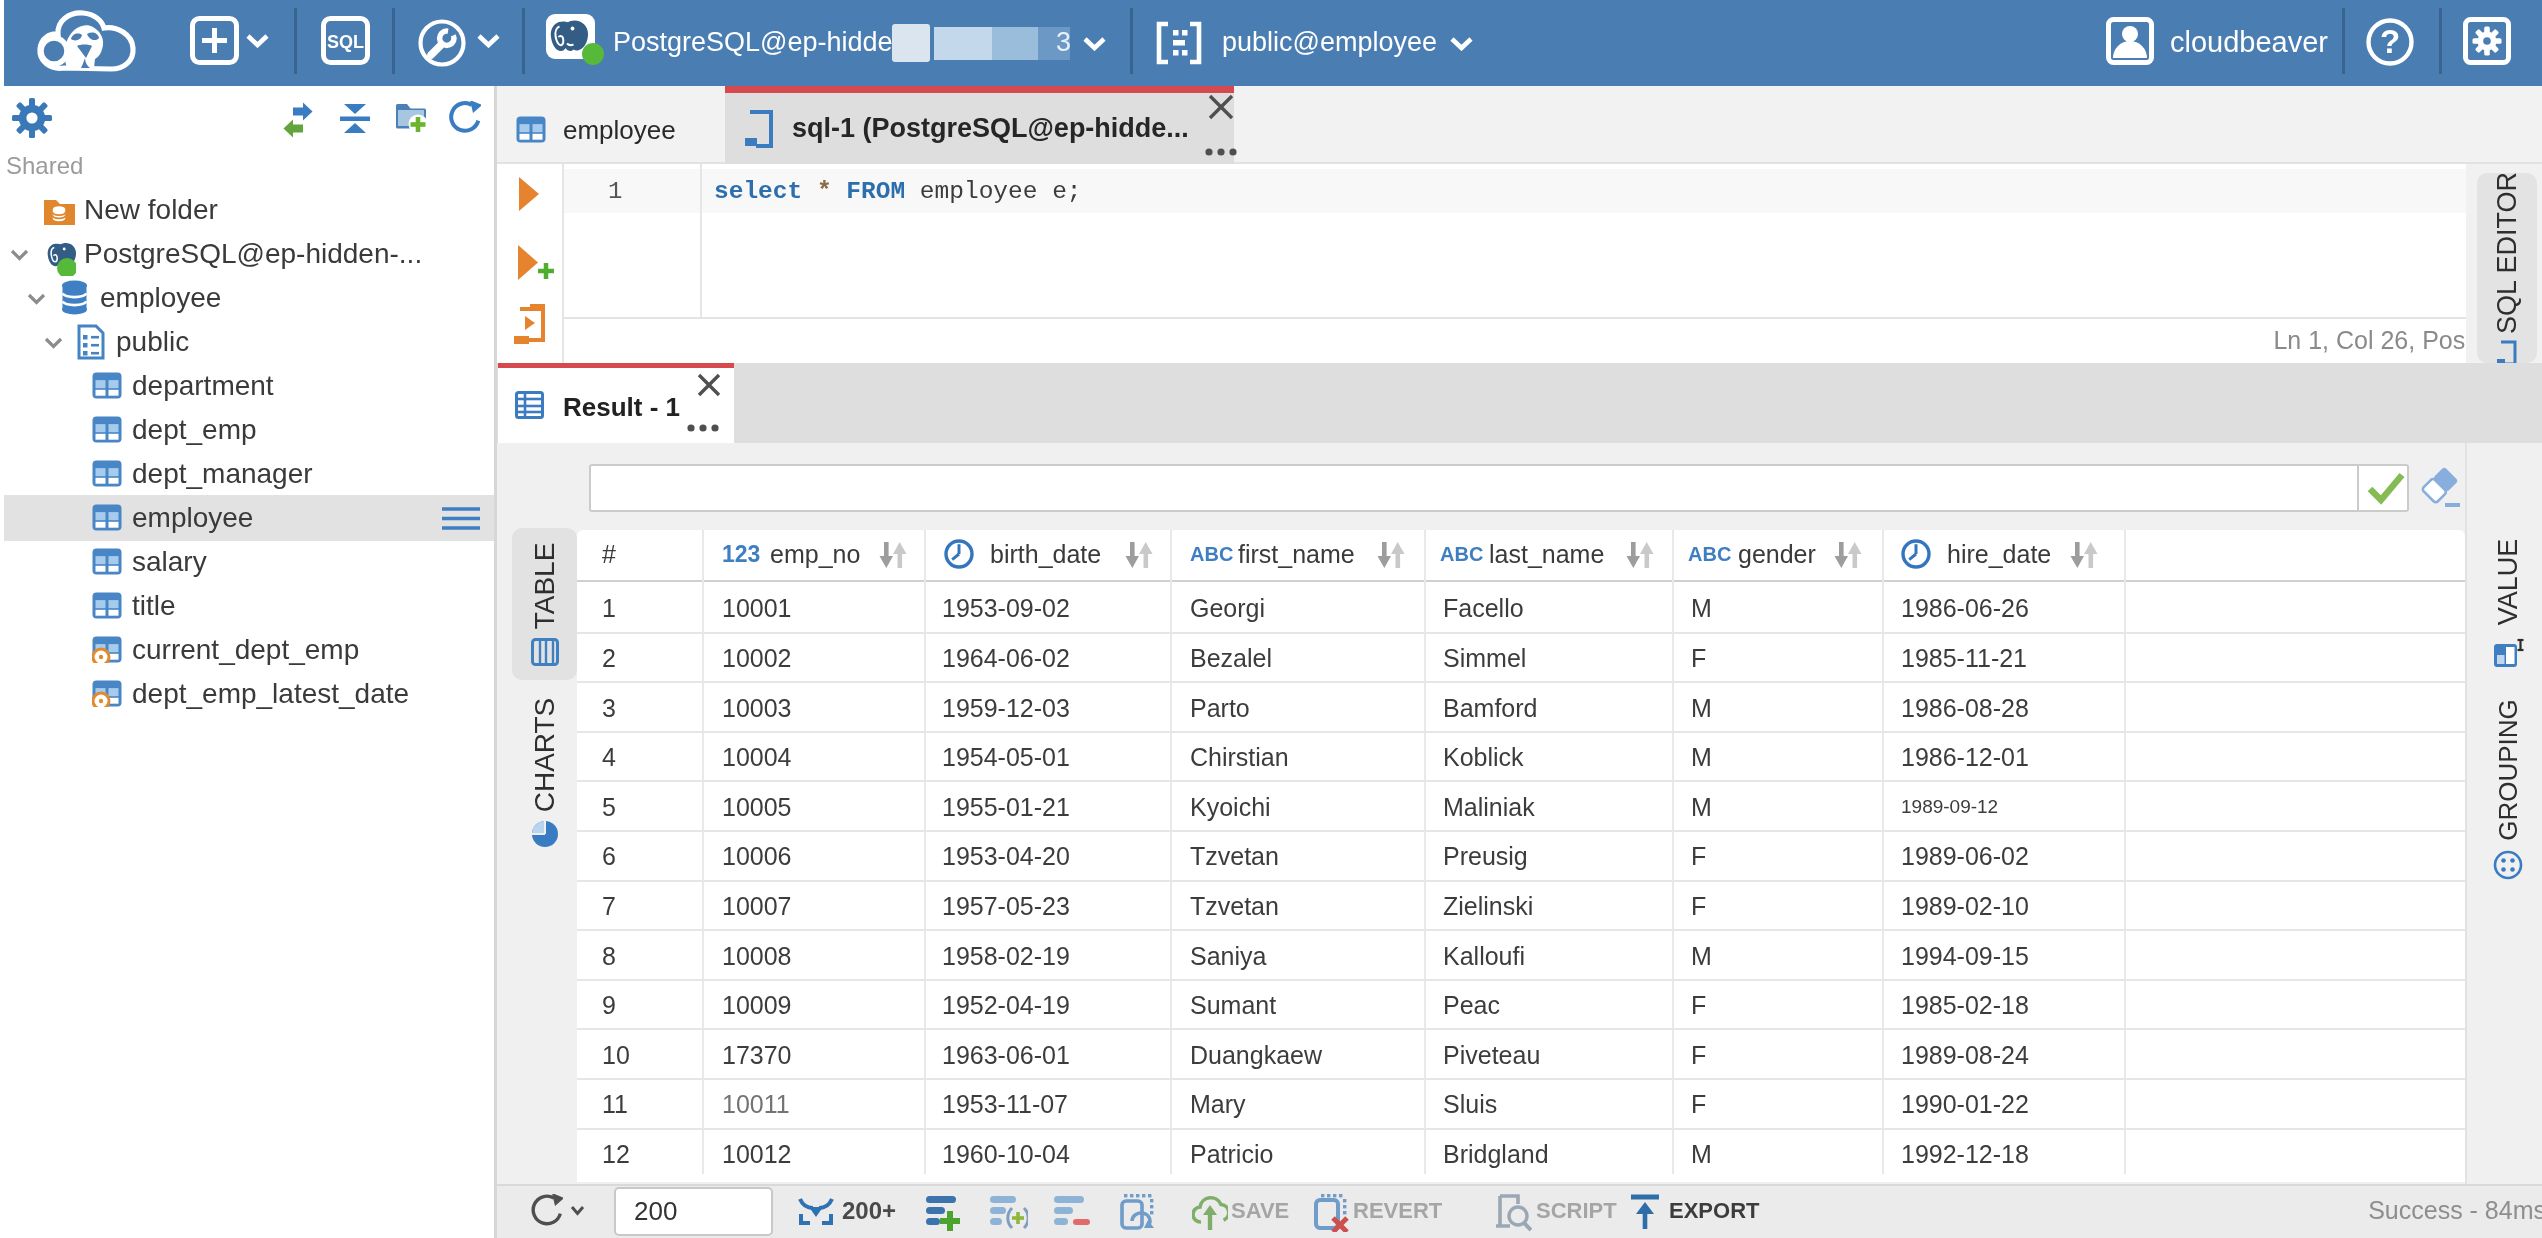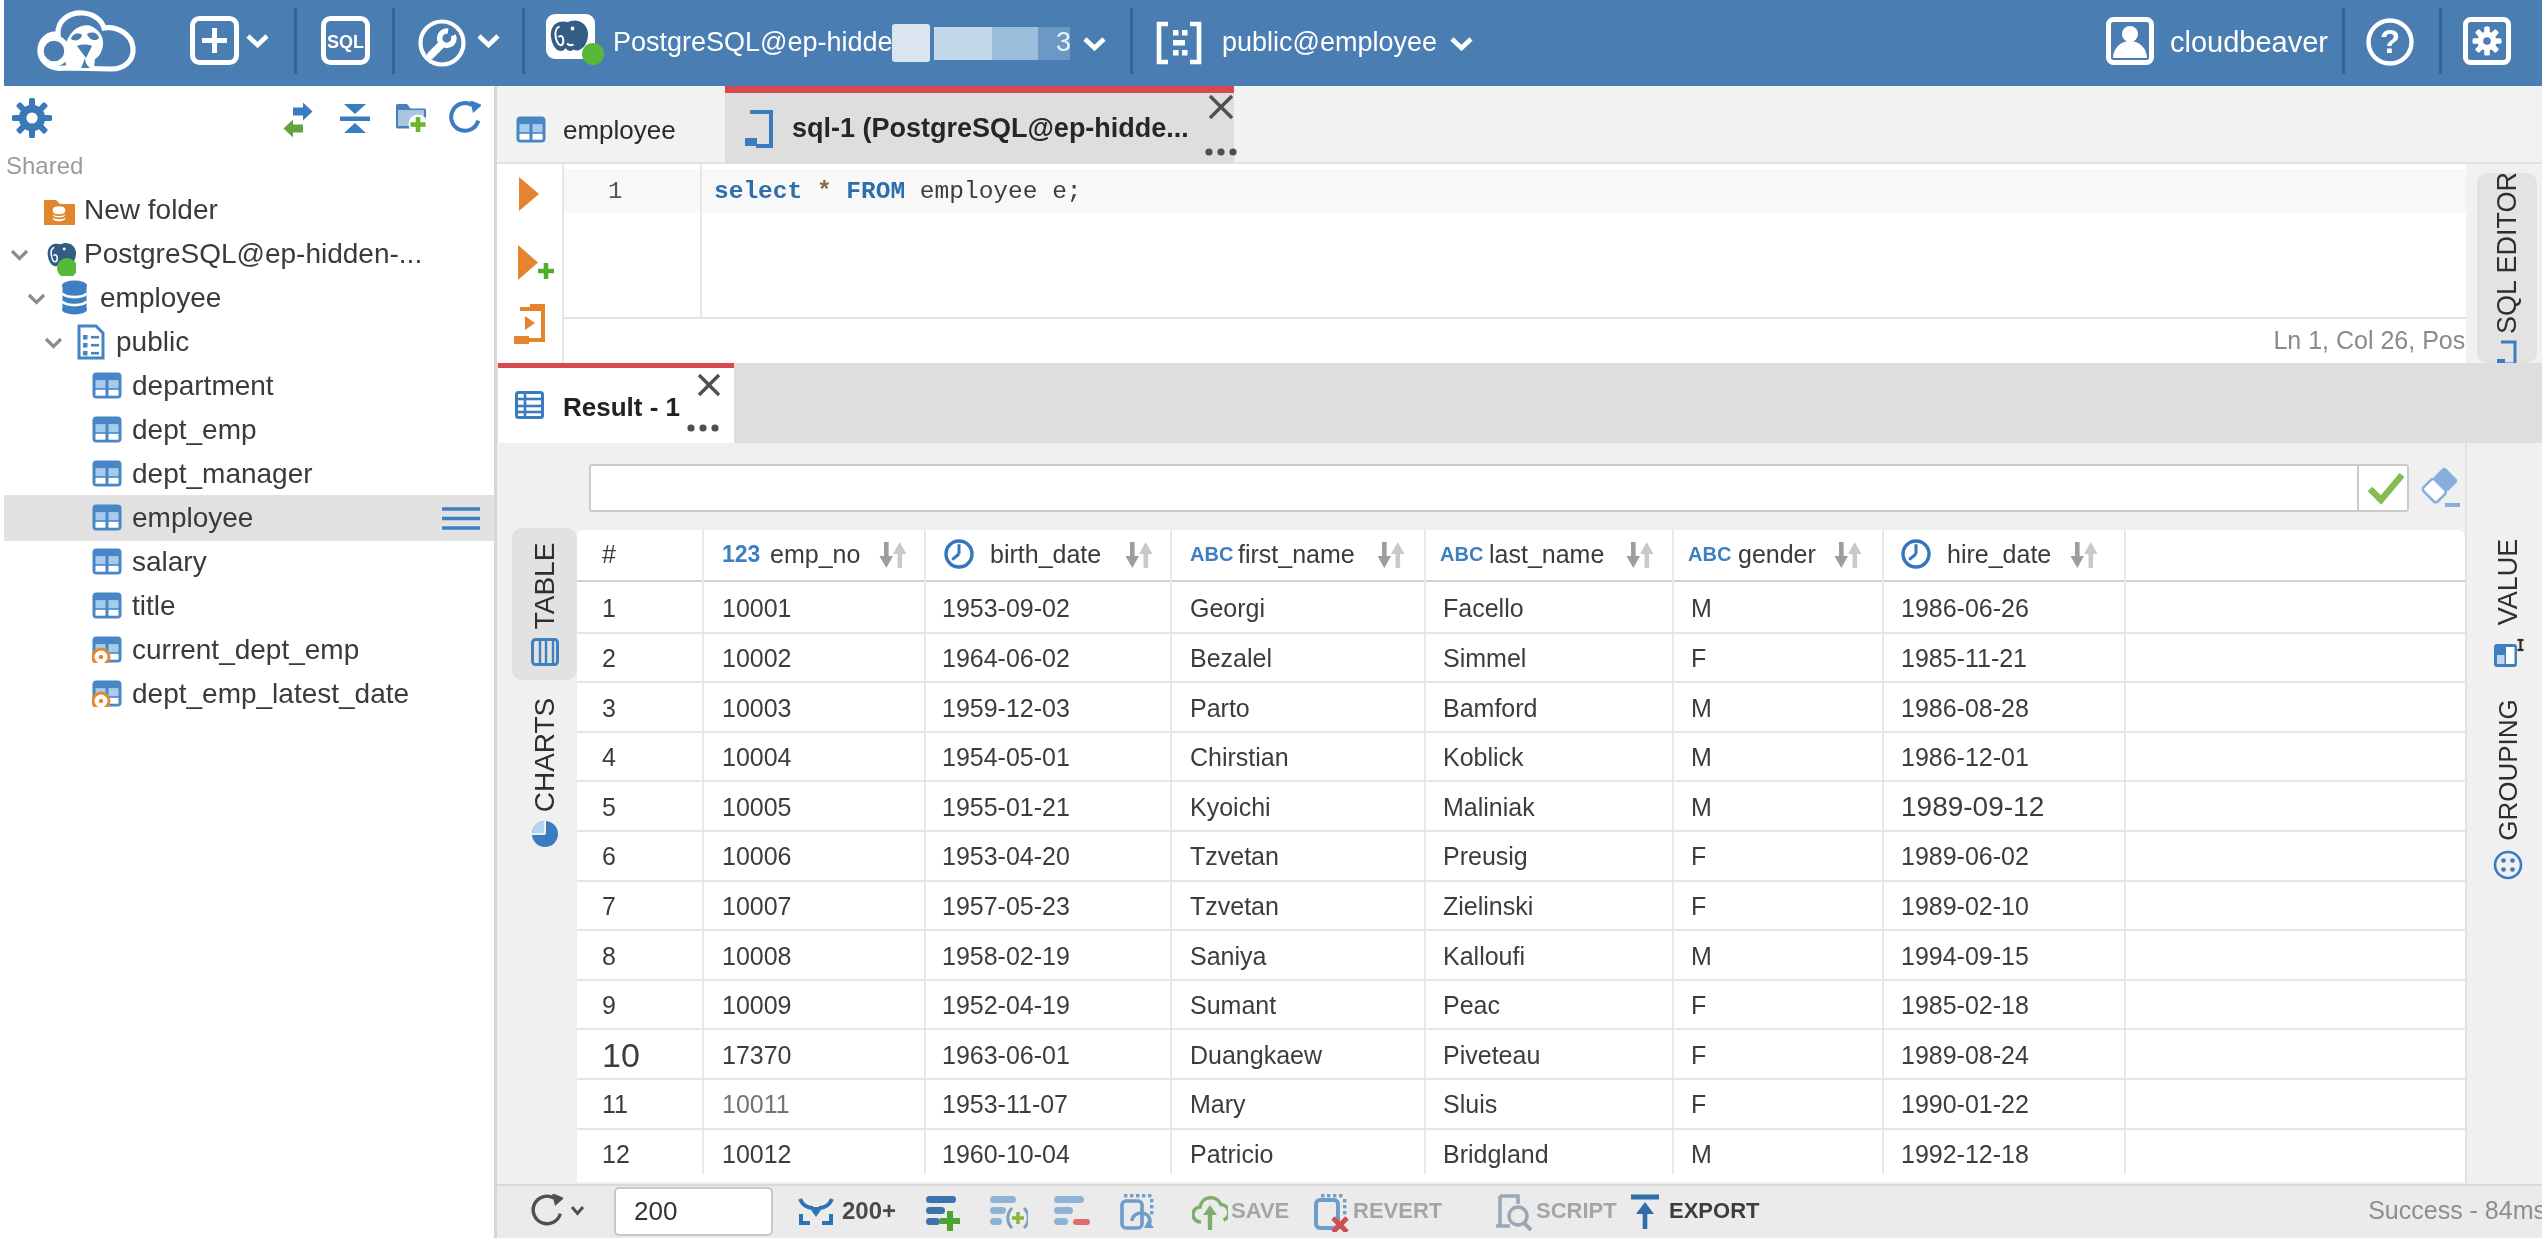--- a/index.html
+++ b/index.html
@@ -460,21 +460,21 @@
 <div class="abs nowrap" style="left:1439px;top:757px;font-size:25px;color:#3c3c3c;font-weight:400;font-family:'Liberation Sans',sans-serif;transform:translateY(-50%);">Koblick</div>
 <div class="abs nowrap" style="left:1687px;top:757px;font-size:25px;color:#3c3c3c;font-weight:400;font-family:'Liberation Sans',sans-serif;transform:translateY(-50%);">M</div>
 <div class="abs nowrap" style="left:1897px;top:757px;font-size:25px;color:#3c3c3c;font-weight:400;font-family:'Liberation Sans',sans-serif;transform:translateY(-50%);">1986-12-01</div>
 <div class="abs" style="left:573px;top:780px;width:1888px;height:2px;background:#e6e6e6;"></div>
 <div class="abs nowrap" style="left:598px;top:807px;font-size:25px;color:#3c3c3c;font-weight:400;font-family:'Liberation Sans',sans-serif;transform:translateY(-50%);">5</div>
 <div class="abs nowrap" style="left:718px;top:807px;font-size:25px;color:#3c3c3c;font-weight:400;font-family:'Liberation Sans',sans-serif;transform:translateY(-50%);">10005</div>
 <div class="abs nowrap" style="left:938px;top:807px;font-size:25px;color:#3c3c3c;font-weight:400;font-family:'Liberation Sans',sans-serif;transform:translateY(-50%);">1955-01-21</div>
 <div class="abs nowrap" style="left:1186px;top:807px;font-size:25px;color:#3c3c3c;font-weight:400;font-family:'Liberation Sans',sans-serif;transform:translateY(-50%);">Kyoichi</div>
 <div class="abs nowrap" style="left:1439px;top:807px;font-size:25px;color:#3c3c3c;font-weight:400;font-family:'Liberation Sans',sans-serif;transform:translateY(-50%);">Maliniak</div>
 <div class="abs nowrap" style="left:1687px;top:807px;font-size:25px;color:#3c3c3c;font-weight:400;font-family:'Liberation Sans',sans-serif;transform:translateY(-50%);">M</div>
-<div class="abs nowrap" style="left:1897px;top:807px;font-size:28px;color:#3c3c3c;font-weight:400;font-family:'Liberation Sans',sans-serif;transform:translateY(-50%);">1989-09-12</div>
+<div class="abs nowrap" style="left:1897px;top:807px;font-size:19px;color:#3c3c3c;font-weight:400;font-family:'Liberation Sans',sans-serif;transform:translateY(-50%);">1989-09-12</div>
 <div class="abs" style="left:573px;top:830px;width:1888px;height:2px;background:#e6e6e6;"></div>
 <div class="abs nowrap" style="left:598px;top:856px;font-size:25px;color:#3c3c3c;font-weight:400;font-family:'Liberation Sans',sans-serif;transform:translateY(-50%);">6</div>
 <div class="abs nowrap" style="left:718px;top:856px;font-size:25px;color:#3c3c3c;font-weight:400;font-family:'Liberation Sans',sans-serif;transform:translateY(-50%);">10006</div>
 <div class="abs nowrap" style="left:938px;top:856px;font-size:25px;color:#3c3c3c;font-weight:400;font-family:'Liberation Sans',sans-serif;transform:translateY(-50%);">1953-04-20</div>
 <div class="abs nowrap" style="left:1186px;top:856px;font-size:25px;color:#3c3c3c;font-weight:400;font-family:'Liberation Sans',sans-serif;transform:translateY(-50%);">Tzvetan</div>
 <div class="abs nowrap" style="left:1439px;top:856px;font-size:25px;color:#3c3c3c;font-weight:400;font-family:'Liberation Sans',sans-serif;transform:translateY(-50%);">Preusig</div>
 <div class="abs nowrap" style="left:1687px;top:856px;font-size:25px;color:#3c3c3c;font-weight:400;font-family:'Liberation Sans',sans-serif;transform:translateY(-50%);">F</div>
 <div class="abs nowrap" style="left:1897px;top:856px;font-size:25px;color:#3c3c3c;font-weight:400;font-family:'Liberation Sans',sans-serif;transform:translateY(-50%);">1989-06-02</div>
 <div class="abs" style="left:573px;top:880px;width:1888px;height:2px;background:#e6e6e6;"></div>
 <div class="abs nowrap" style="left:598px;top:906px;font-size:25px;color:#3c3c3c;font-weight:400;font-family:'Liberation Sans',sans-serif;transform:translateY(-50%);">7</div>
@@ -494,21 +494,21 @@
 <div class="abs nowrap" style="left:1897px;top:956px;font-size:25px;color:#3c3c3c;font-weight:400;font-family:'Liberation Sans',sans-serif;transform:translateY(-50%);">1994-09-15</div>
 <div class="abs" style="left:573px;top:979px;width:1888px;height:2px;background:#e6e6e6;"></div>
 <div class="abs nowrap" style="left:598px;top:1005px;font-size:25px;color:#3c3c3c;font-weight:400;font-family:'Liberation Sans',sans-serif;transform:translateY(-50%);">9</div>
 <div class="abs nowrap" style="left:718px;top:1005px;font-size:25px;color:#3c3c3c;font-weight:400;font-family:'Liberation Sans',sans-serif;transform:translateY(-50%);">10009</div>
 <div class="abs nowrap" style="left:938px;top:1005px;font-size:25px;color:#3c3c3c;font-weight:400;font-family:'Liberation Sans',sans-serif;transform:translateY(-50%);">1952-04-19</div>
 <div class="abs nowrap" style="left:1186px;top:1005px;font-size:25px;color:#3c3c3c;font-weight:400;font-family:'Liberation Sans',sans-serif;transform:translateY(-50%);">Sumant</div>
 <div class="abs nowrap" style="left:1439px;top:1005px;font-size:25px;color:#3c3c3c;font-weight:400;font-family:'Liberation Sans',sans-serif;transform:translateY(-50%);">Peac</div>
 <div class="abs nowrap" style="left:1687px;top:1005px;font-size:25px;color:#3c3c3c;font-weight:400;font-family:'Liberation Sans',sans-serif;transform:translateY(-50%);">F</div>
 <div class="abs nowrap" style="left:1897px;top:1005px;font-size:25px;color:#3c3c3c;font-weight:400;font-family:'Liberation Sans',sans-serif;transform:translateY(-50%);">1985-02-18</div>
 <div class="abs" style="left:573px;top:1028px;width:1888px;height:2px;background:#e6e6e6;"></div>
-<div class="abs nowrap" style="left:598px;top:1055px;font-size:34px;color:#3c3c3c;font-weight:400;font-family:'Liberation Sans',sans-serif;transform:translateY(-50%);">10</div>
+<div class="abs nowrap" style="left:598px;top:1055px;font-size:25px;color:#3c3c3c;font-weight:400;font-family:'Liberation Sans',sans-serif;transform:translateY(-50%);">10</div>
 <div class="abs nowrap" style="left:718px;top:1055px;font-size:25px;color:#3c3c3c;font-weight:400;font-family:'Liberation Sans',sans-serif;transform:translateY(-50%);">17370</div>
 <div class="abs nowrap" style="left:938px;top:1055px;font-size:25px;color:#3c3c3c;font-weight:400;font-family:'Liberation Sans',sans-serif;transform:translateY(-50%);">1963-06-01</div>
 <div class="abs nowrap" style="left:1186px;top:1055px;font-size:25px;color:#3c3c3c;font-weight:400;font-family:'Liberation Sans',sans-serif;transform:translateY(-50%);">Duangkaew</div>
 <div class="abs nowrap" style="left:1439px;top:1055px;font-size:25px;color:#3c3c3c;font-weight:400;font-family:'Liberation Sans',sans-serif;transform:translateY(-50%);">Piveteau</div>
 <div class="abs nowrap" style="left:1687px;top:1055px;font-size:25px;color:#3c3c3c;font-weight:400;font-family:'Liberation Sans',sans-serif;transform:translateY(-50%);">F</div>
 <div class="abs nowrap" style="left:1897px;top:1055px;font-size:25px;color:#3c3c3c;font-weight:400;font-family:'Liberation Sans',sans-serif;transform:translateY(-50%);">1989-08-24</div>
 <div class="abs" style="left:573px;top:1078px;width:1888px;height:2px;background:#e6e6e6;"></div>
 <div class="abs nowrap" style="left:598px;top:1104px;font-size:25px;color:#3c3c3c;font-weight:400;font-family:'Liberation Sans',sans-serif;transform:translateY(-50%);">11</div>
 <div class="abs nowrap" style="left:718px;top:1104px;font-size:25px;color:#737373;font-weight:400;font-family:'Liberation Sans',sans-serif;transform:translateY(-50%);">10011</div>
 <div class="abs nowrap" style="left:938px;top:1104px;font-size:25px;color:#3c3c3c;font-weight:400;font-family:'Liberation Sans',sans-serif;transform:translateY(-50%);">1953-11-07</div>

